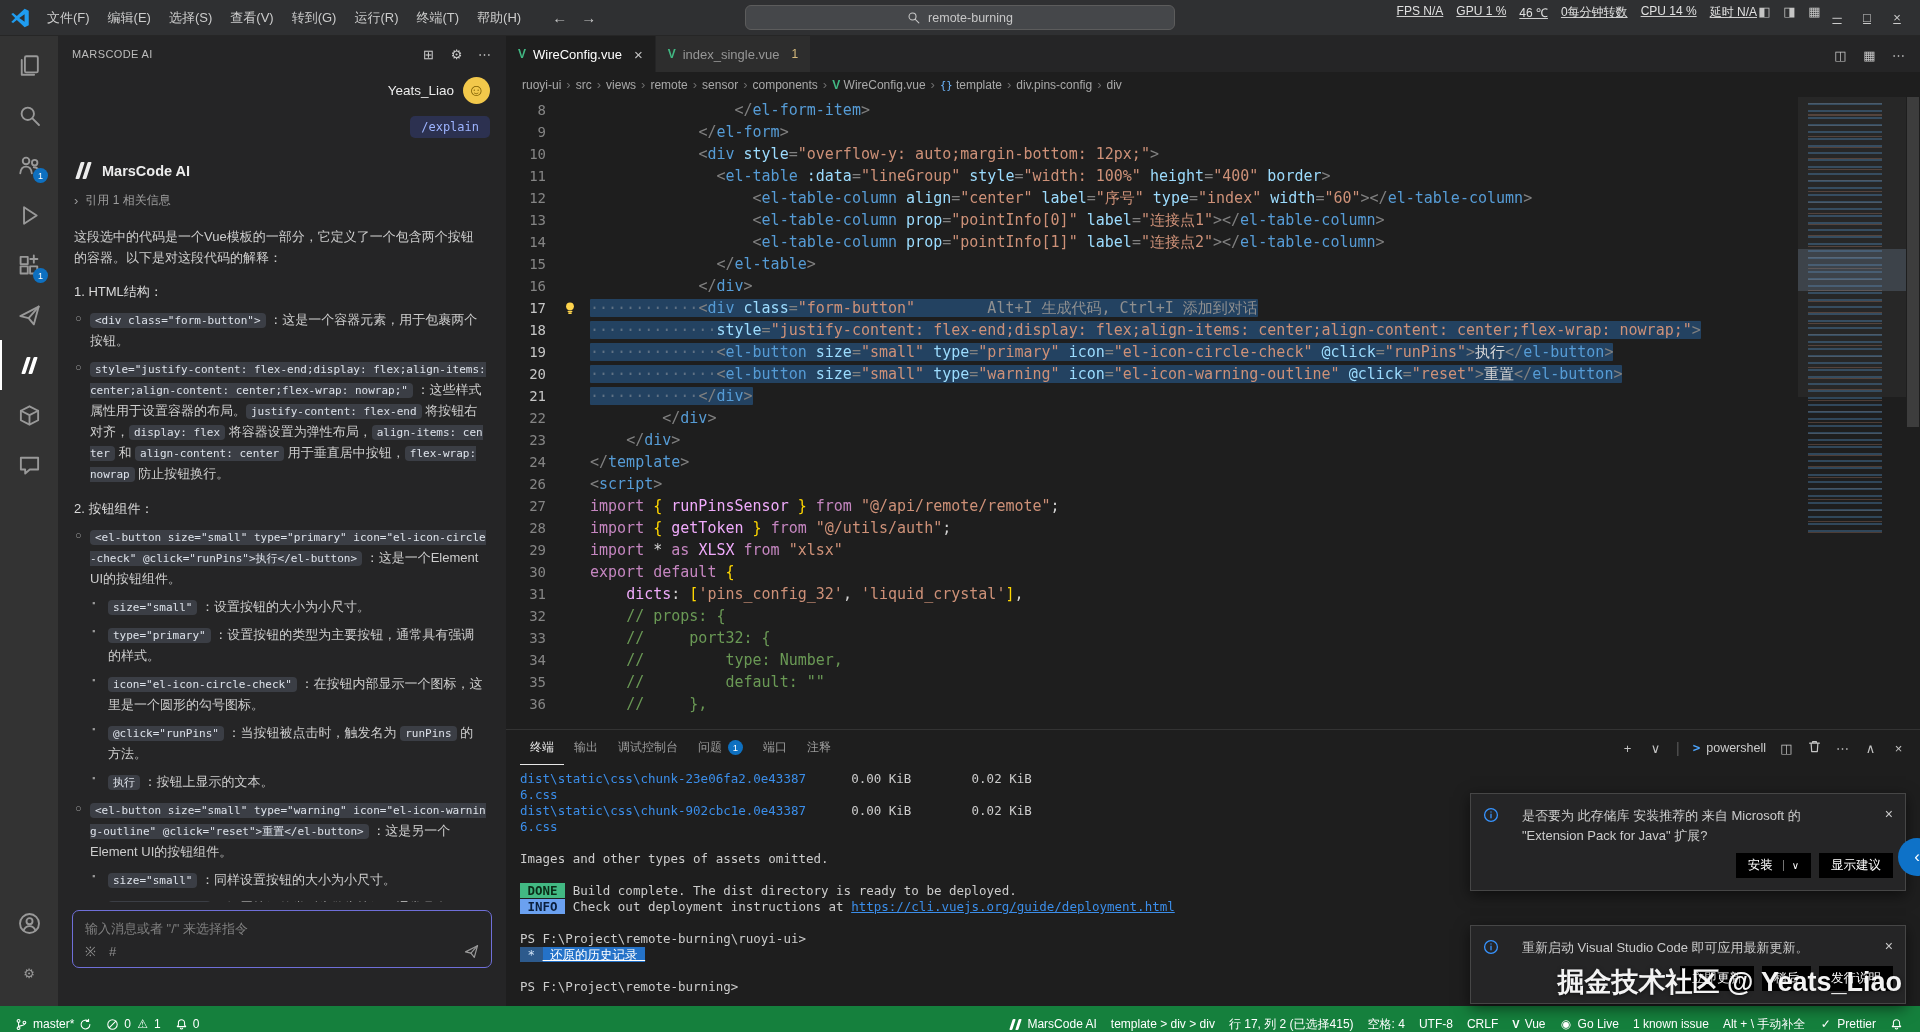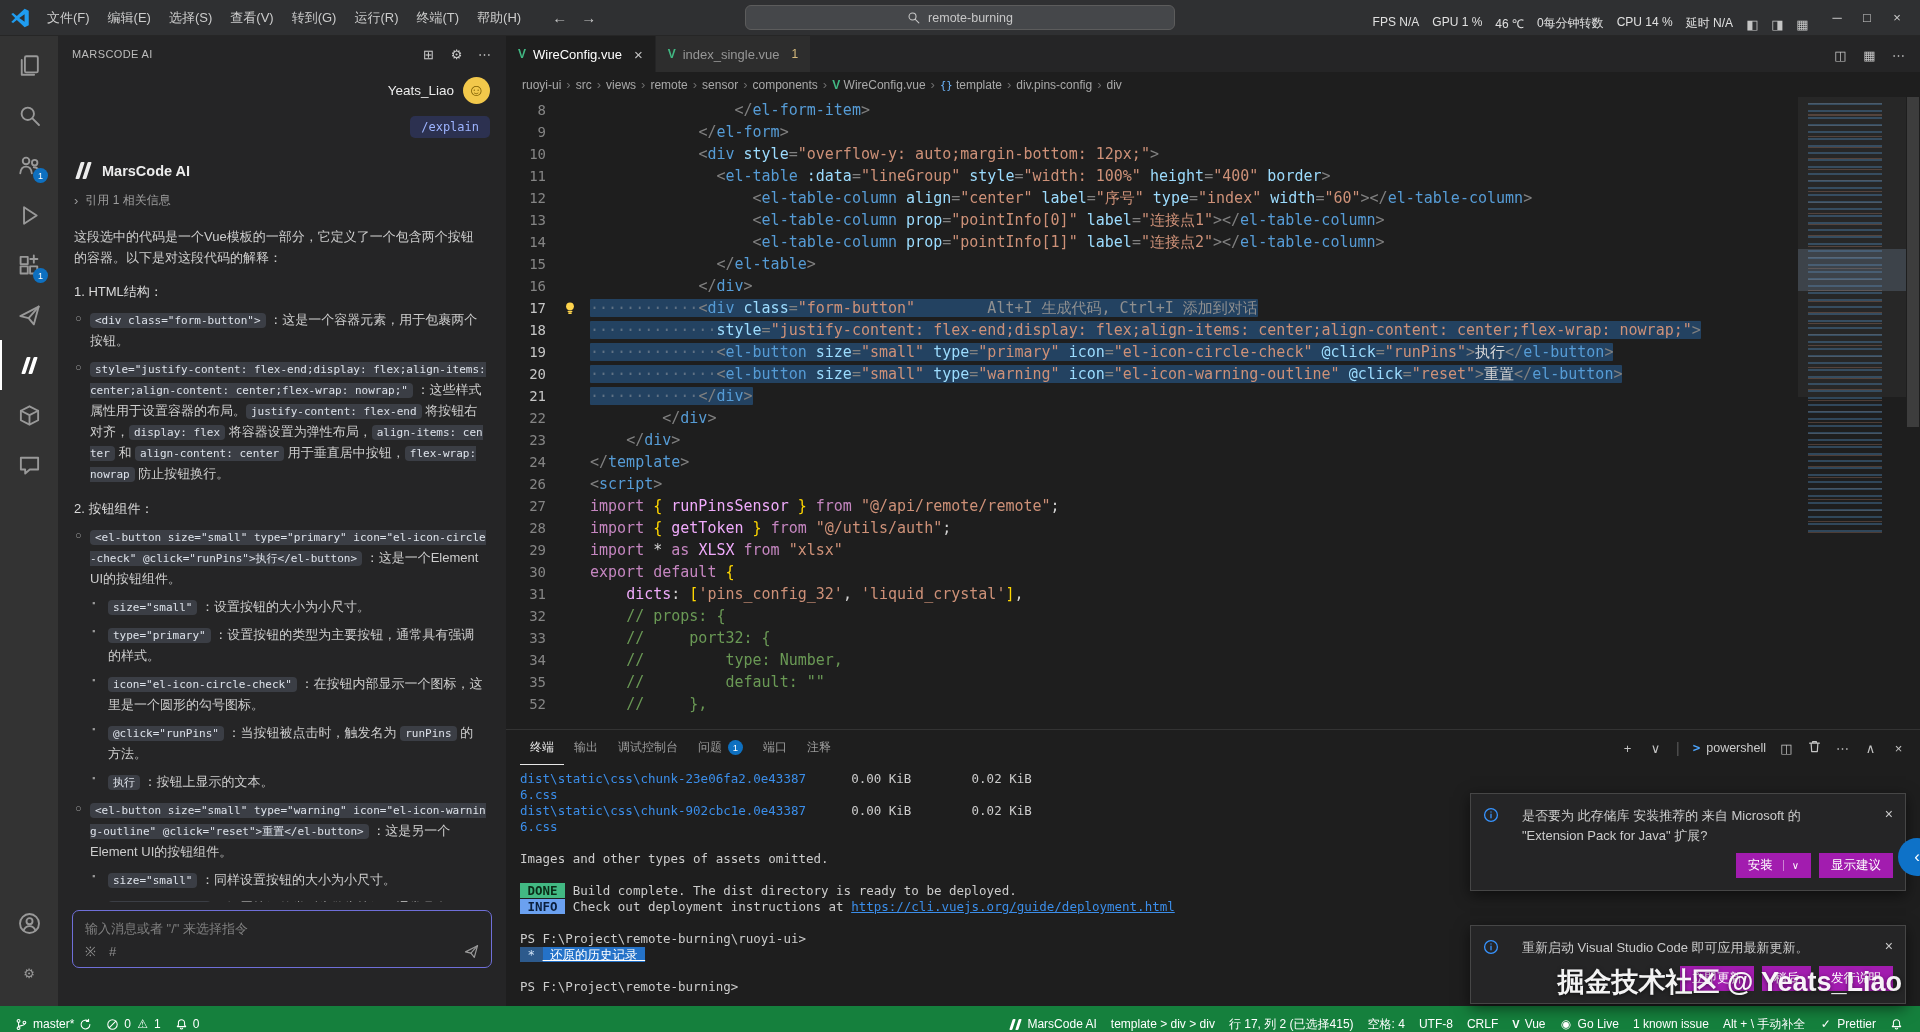--- a/index.html
+++ b/index.html
@@ -11,21 +11,21 @@
 
   
   .titlebar{height:36px;background:#2f3032;display:flex;align-items:center;font-size:13px;color:#cccccc;position:relative;border-bottom:1px solid #262626;}
   .tb-left{display:flex;align-items:center;padding-left:10px;}
   .vscode-logo{width:20px;height:20px;margin-right:8px;}
   .menus{display:flex;}
   .menu-item{padding:4px 9px;border-radius:4px;white-space:nowrap;}
   .nav-arrows{display:flex;gap:14px;margin-left:22px;font-size:15px;color:#c5c5c5;}
   .tb-search{position:absolute;left:50%;transform:translateX(-50%);top:5px;width:430px;height:25px;background:#45474a;border:1px solid #5c5c5c;border-radius:6px;display:flex;align-items:center;justify-content:center;gap:8px;font-size:12.5px;color:#c8c8c8;}
   .tb-search .ic{width:13px;height:13px;}
-  .tb-right{margin-left:auto;display:flex;align-items:flex-end;gap:12px;padding-right:8px;}
+  .tb-right{margin-left:auto;display:flex;align-items:flex-start;padding-right:8px;text-decoration:underline;}
   .tb-stats{display:flex;gap:13px;font-size:12px;color:#e0e0e0;white-space:nowrap;}
   .tb-layouticons{display:flex;gap:10px;font-size:14px;color:#c5c5c5;}
   .tb-winctl{display:flex;}
   .wbtn{width:30px;height:28px;display:flex;align-items:center;justify-content:center;font-size:13px;}
 
   
   .main{display:flex;height:970px;}
   .activitybar{width:58px;background:#333333;display:flex;flex-direction:column;padding-top:4px;}
   .ab-item{width:56px;height:50px;display:flex;align-items:center;justify-content:center;color:#999999;position:relative;border-left:2px solid transparent;}
   .ab-item.active{color:#ffffff;border-left-color:#ffffff;}
@@ -134,21 +134,21 @@
 
   
   .toast{position:absolute;right:14px;width:436px;background:#252526;border:1px solid #464646;box-shadow:0 4px 14px rgba(0,0,0,.55);color:#cccccc;font-size:13px;z-index:40;}
   .toast-1{top:793px;}
   .toast-2{top:925px;}
   .toast-row{display:flex;gap:23px;padding:12px 12px 4px;}
   .toast-info{color:#3794ff;width:16px;height:16px;margin-top:1px;}
   .toast-text{flex:1;line-height:1.5;}
   .toast-close{flex:none;color:#cccccc;font-size:14px;}
   .toast-btns{display:flex;justify-content:flex-end;gap:8px;padding:4px 12px 12px;}
-  .nbtn{background:#a21caf;border:none;color:#fff;font-size:12.5px;padding:4px 12px;display:flex;align-items:center;font-family:"Liberation Sans",sans-serif;}
+  .nbtn{background:#000000;border:none;color:#fff;font-size:12.5px;padding:4px 12px;display:flex;align-items:center;font-family:"Liberation Sans",sans-serif;}
   .nbtn .split{border-left:1px solid rgba(255,255,255,.45);margin-left:10px;padding-left:8px;font-size:10px;}
   .watermark{position:absolute;right:18px;top:964px;font-size:27px;font-weight:700;color:rgba(255,255,255,.95);z-index:60;text-shadow:0 1px 4px rgba(0,0,0,.55);white-space:nowrap;}
   .float-circle{position:absolute;right:-16px;top:838px;width:38px;height:38px;border-radius:50%;background:#0e72c8;z-index:45;display:flex;align-items:center;justify-content:center;color:#fff;font-size:17px;}
 </style>
 </head>
 <body>
 
 <div class="titlebar">
   <div class="tb-left">
     <span class="vscode-logo ic" id="logo-slot">
@@ -419,21 +419,21 @@
           <div class="code-line"><span class="lnum">26</span><span class="lbody"><span><span class="tk-p">&lt;</span><span class="tk-tag">script</span><span class="tk-p">&gt;</span></span></span></div>
           <div class="code-line"><span class="lnum">27</span><span class="lbody"><span><span class="tk-k">import</span><span class="tk-w"> </span><span class="tk-br">{</span><span class="tk-w"> </span><span class="tk-id">runPinsSensor</span><span class="tk-w"> </span><span class="tk-br">}</span><span class="tk-w"> </span><span class="tk-k">from</span><span class="tk-w"> </span><span class="tk-s">"@/api/remote/remote"</span><span class="tk-w">;</span></span></span></div>
           <div class="code-line"><span class="lnum">28</span><span class="lbody"><span><span class="tk-k">import</span><span class="tk-w"> </span><span class="tk-br">{</span><span class="tk-w"> </span><span class="tk-id">getToken</span><span class="tk-w"> </span><span class="tk-br">}</span><span class="tk-w"> </span><span class="tk-k">from</span><span class="tk-w"> </span><span class="tk-s">"@/utils/auth"</span><span class="tk-w">;</span></span></span></div>
           <div class="code-line"><span class="lnum">29</span><span class="lbody"><span><span class="tk-k">import</span><span class="tk-w"> * </span><span class="tk-k">as</span><span class="tk-w"> </span><span class="tk-id">XLSX</span><span class="tk-w"> </span><span class="tk-k">from</span><span class="tk-w"> </span><span class="tk-s">"xlsx"</span></span></span></div>
           <div class="code-line"><span class="lnum">30</span><span class="lbody"><span><span class="tk-k">export</span><span class="tk-w"> </span><span class="tk-k">default</span><span class="tk-w"> </span><span class="tk-br">{</span></span></span></div>
           <div class="code-line"><span class="lnum">31</span><span class="lbody"><span><span class="tk-w">    </span><span class="tk-id">dicts</span><span class="tk-w">: </span><span class="tk-br">[</span><span class="tk-s">'pins_config_32'</span><span class="tk-w">, </span><span class="tk-s">'liquid_crystal'</span><span class="tk-br">]</span><span class="tk-w">,</span></span></span></div>
           <div class="code-line"><span class="lnum">32</span><span class="lbody"><span><span class="tk-w">    </span><span class="tk-cm">// props: {</span></span></span></div>
           <div class="code-line"><span class="lnum">33</span><span class="lbody"><span><span class="tk-w">    </span><span class="tk-cm">//     port32: {</span></span></span></div>
           <div class="code-line"><span class="lnum">34</span><span class="lbody"><span><span class="tk-w">    </span><span class="tk-cm">//         type: Number,</span></span></span></div>
           <div class="code-line"><span class="lnum">35</span><span class="lbody"><span><span class="tk-w">    </span><span class="tk-cm">//         default: ""</span></span></span></div>
-          <div class="code-line"><span class="lnum">52</span><span class="lbody"><span><span class="tk-w">    </span><span class="tk-cm">//     },</span></span></span></div>
+          <div class="code-line"><span class="lnum">36</span><span class="lbody"><span><span class="tk-w">    </span><span class="tk-cm">//     },</span></span></span></div>
         </div>
       <div class="minimap">
         <div class="mm-view"></div>
         <div class="mm-col"></div>
         <div class="mm-sel"></div>
       </div>
       <div class="scrollbar">
           <div class="sb-thumb"></div>
         </div>
     </div>

